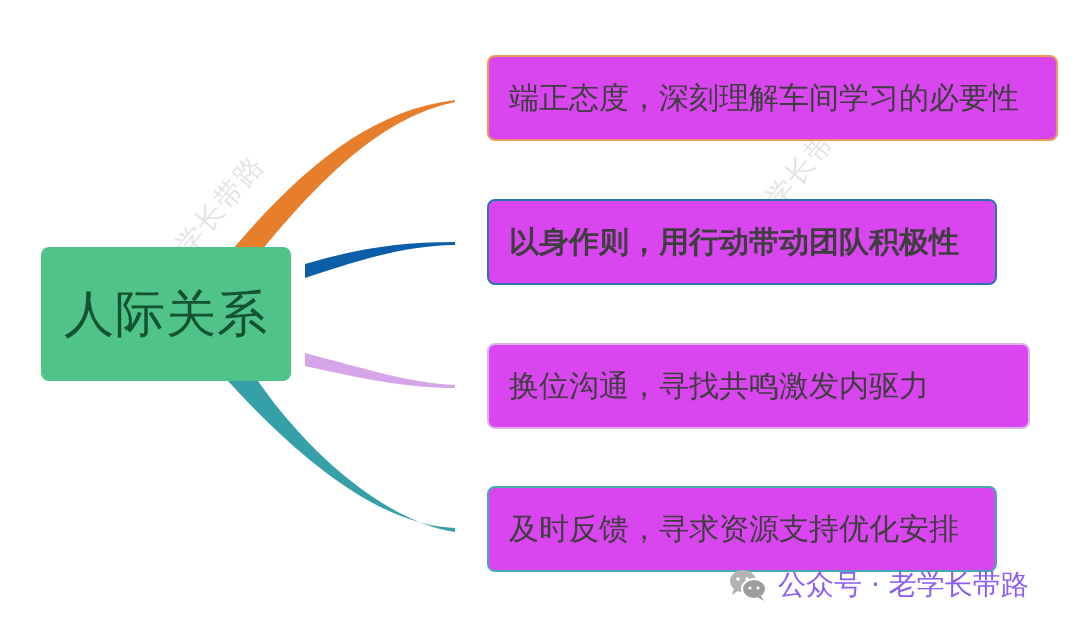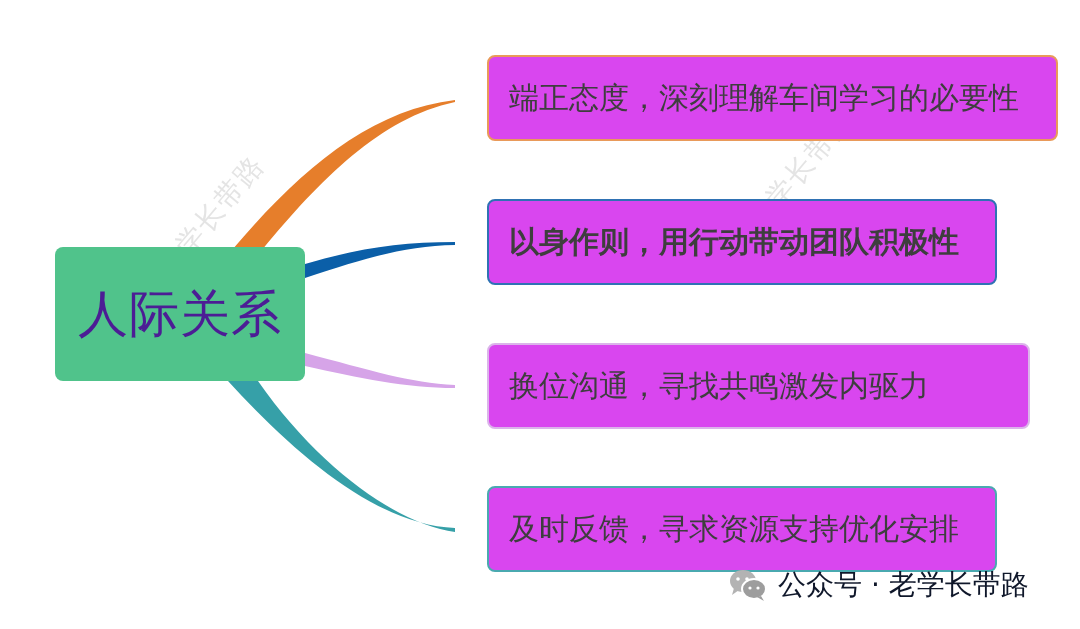--- a/index.html
+++ b/index.html
@@ -30,30 +30,30 @@
       transform: rotate(-50deg);
       transform-origin: left top;
       white-space: nowrap;
       letter-spacing: 2px;
       pointer-events: none;
     }
     .wm1 { left: 148px; top: 262px; }
     .wm2 { left: 738px; top: 215px; }
     .root {
       position: absolute;
-      left: 55px;
+      left: 41px;
       top: 247px;
       width: 250px;
       height: 134px;
       background: #50c38b;
       border-radius: 8px;
       display: flex;
       align-items: center;
       justify-content: center;
-      color: #4c1d95;
+      color: #14532d;
       font-size: 50px;
       letter-spacing: 1px;
     }
     .node {
       position: absolute;
       left: 453px;
       height: 86px;
       box-sizing: border-box;
       border-radius: 8px;
       background: #d946ef;
@@ -70,21 +70,21 @@
     .n1 { top: 55px;  width: 571px; }
     .n2 { top: 199px; width: 510px; font-weight: bold; }
     .n3 { top: 343px; width: 543px; }
     .n4 { top: 486px; width: 510px; }
     .footer {
       position: absolute;
       left: 728px;
       top: 566px;
       display: flex;
       align-items: center;
-      color: #0f172a;
+      color: #8b5cf6;
       font-size: 28px;
     }
     .wechat-icon {
       width: 40px;
       height: 34px;
       position: relative;
       margin-right: 10px;
     }
   </style>
 </head>

